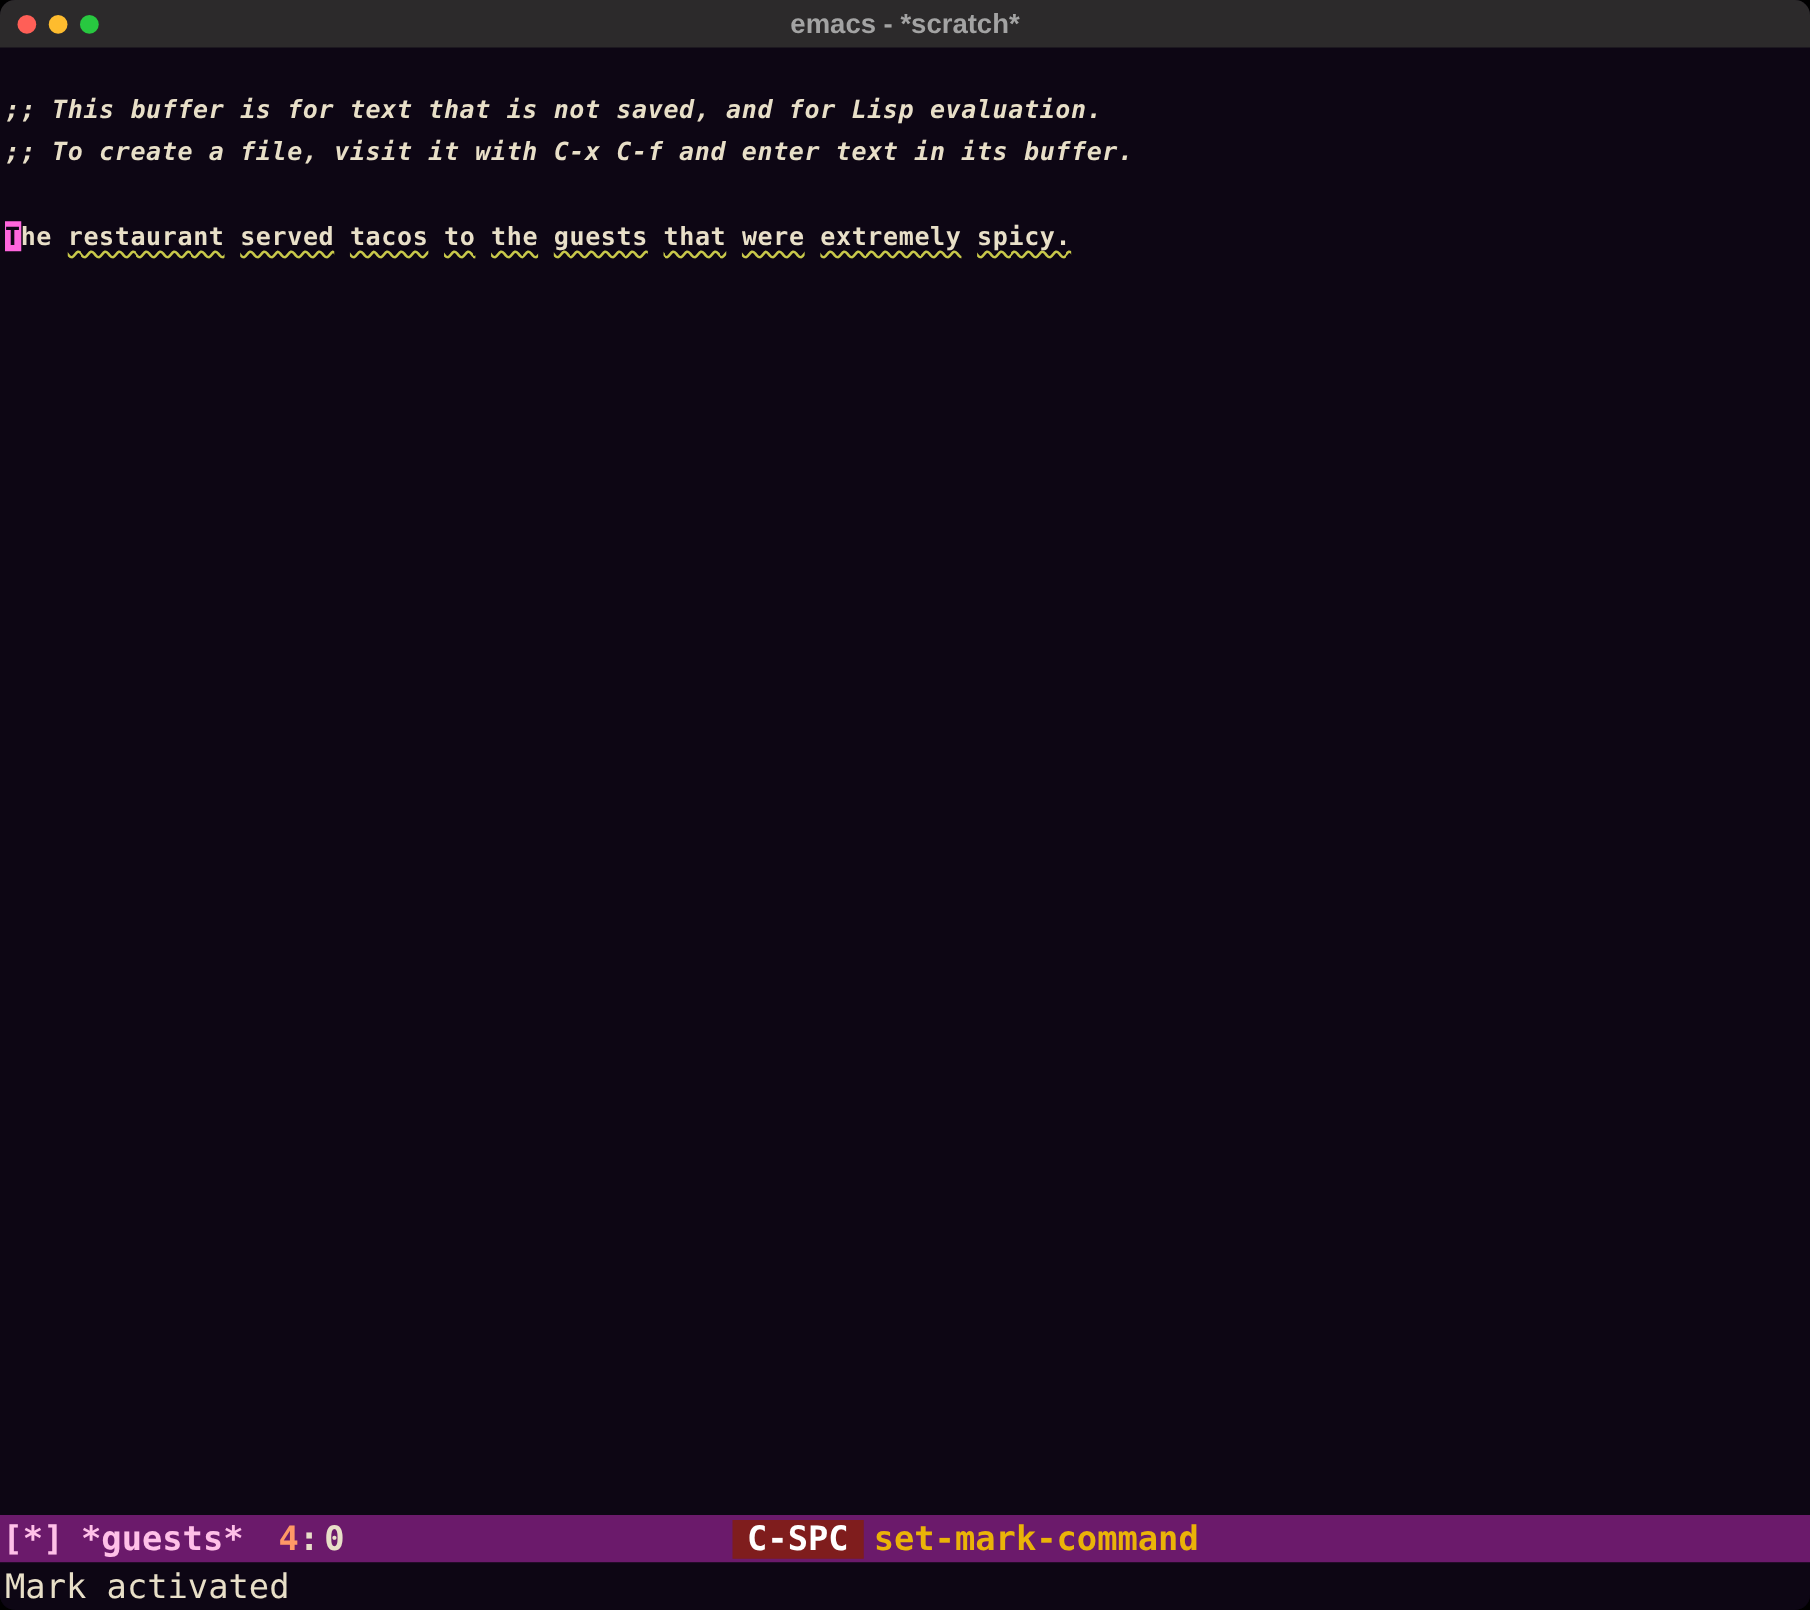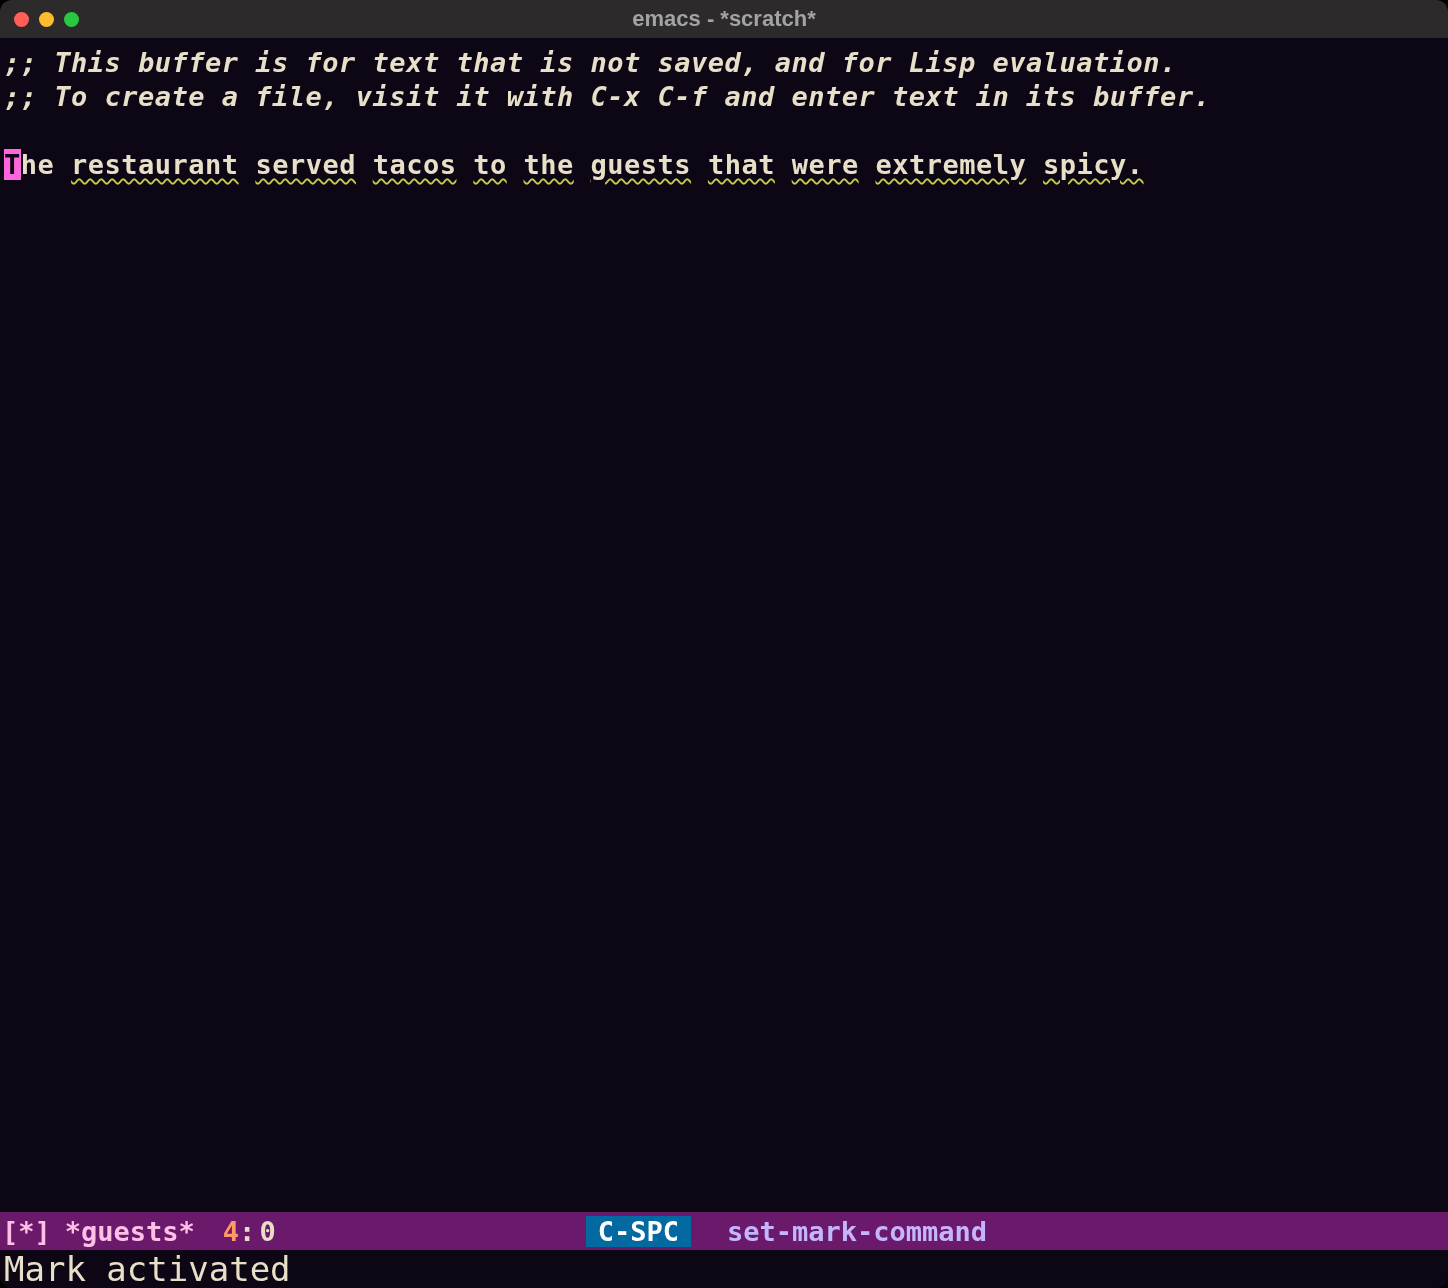--- a/index.html
+++ b/index.html
@@ -46,26 +46,27 @@
       left: 50%;
       transform: translateX(-50%);
       color: #a3a3a3;
       font-size: 22px;
       font-weight: 600;
       font-family: -apple-system, 'Helvetica Neue', sans-serif;
     }
     .editor {
       flex: 1;
       padding: 8px 4px;
-      font-size: 27px;
+      font-size: 20px;
       line-height: 34px;
       letter-spacing: 0.5px;
       color: #e8dfc8;
       overflow: hidden;
       white-space: pre;
+      margin-top: 24px;
     }
     .comment {
       color: #e8dfc8;
       font-style: italic;
       font-weight: 600;
     }
     .content-line {
       color: #e8dfc8;
       font-weight: 600;
     }
@@ -96,34 +97,34 @@
     .ml-buffer { color: #ffc0e8; margin-left: 14px; }
     .ml-line { color: #ff9966; margin-left: 28px; }
     .ml-colon { color: #e8dfc8; }
     .ml-col { color: #e8dfc8; margin-left: 4px; }
     .ml-spacer { flex: 0 0 310px; }
     .ml-keybind-wrap {
       display: flex;
       align-items: center;
     }
     .ml-keybind-box {
-      background: #0369a1;
+      background: #7f1d1d;
       color: #ffffff;
       padding: 0 12px;
       height: 31px;
       display: flex;
       align-items: center;
     }
-    .ml-command { color: #c4b5fd; margin-left: 36px; }
+    .ml-command { color: #eab308; margin-left: 8px; }
     .ml-right { flex: 1; }
     .echo-area {
       height: 38px;
       background: #0d0614;
       color: #e8dfc8;
-      font-size: 34px;
+      font-size: 27px;
       font-weight: 500;
       padding: 2px 4px;
       flex-shrink: 0;
       display: flex;
       align-items: center;
     }
   </style>
 </head>
 <body>
 

